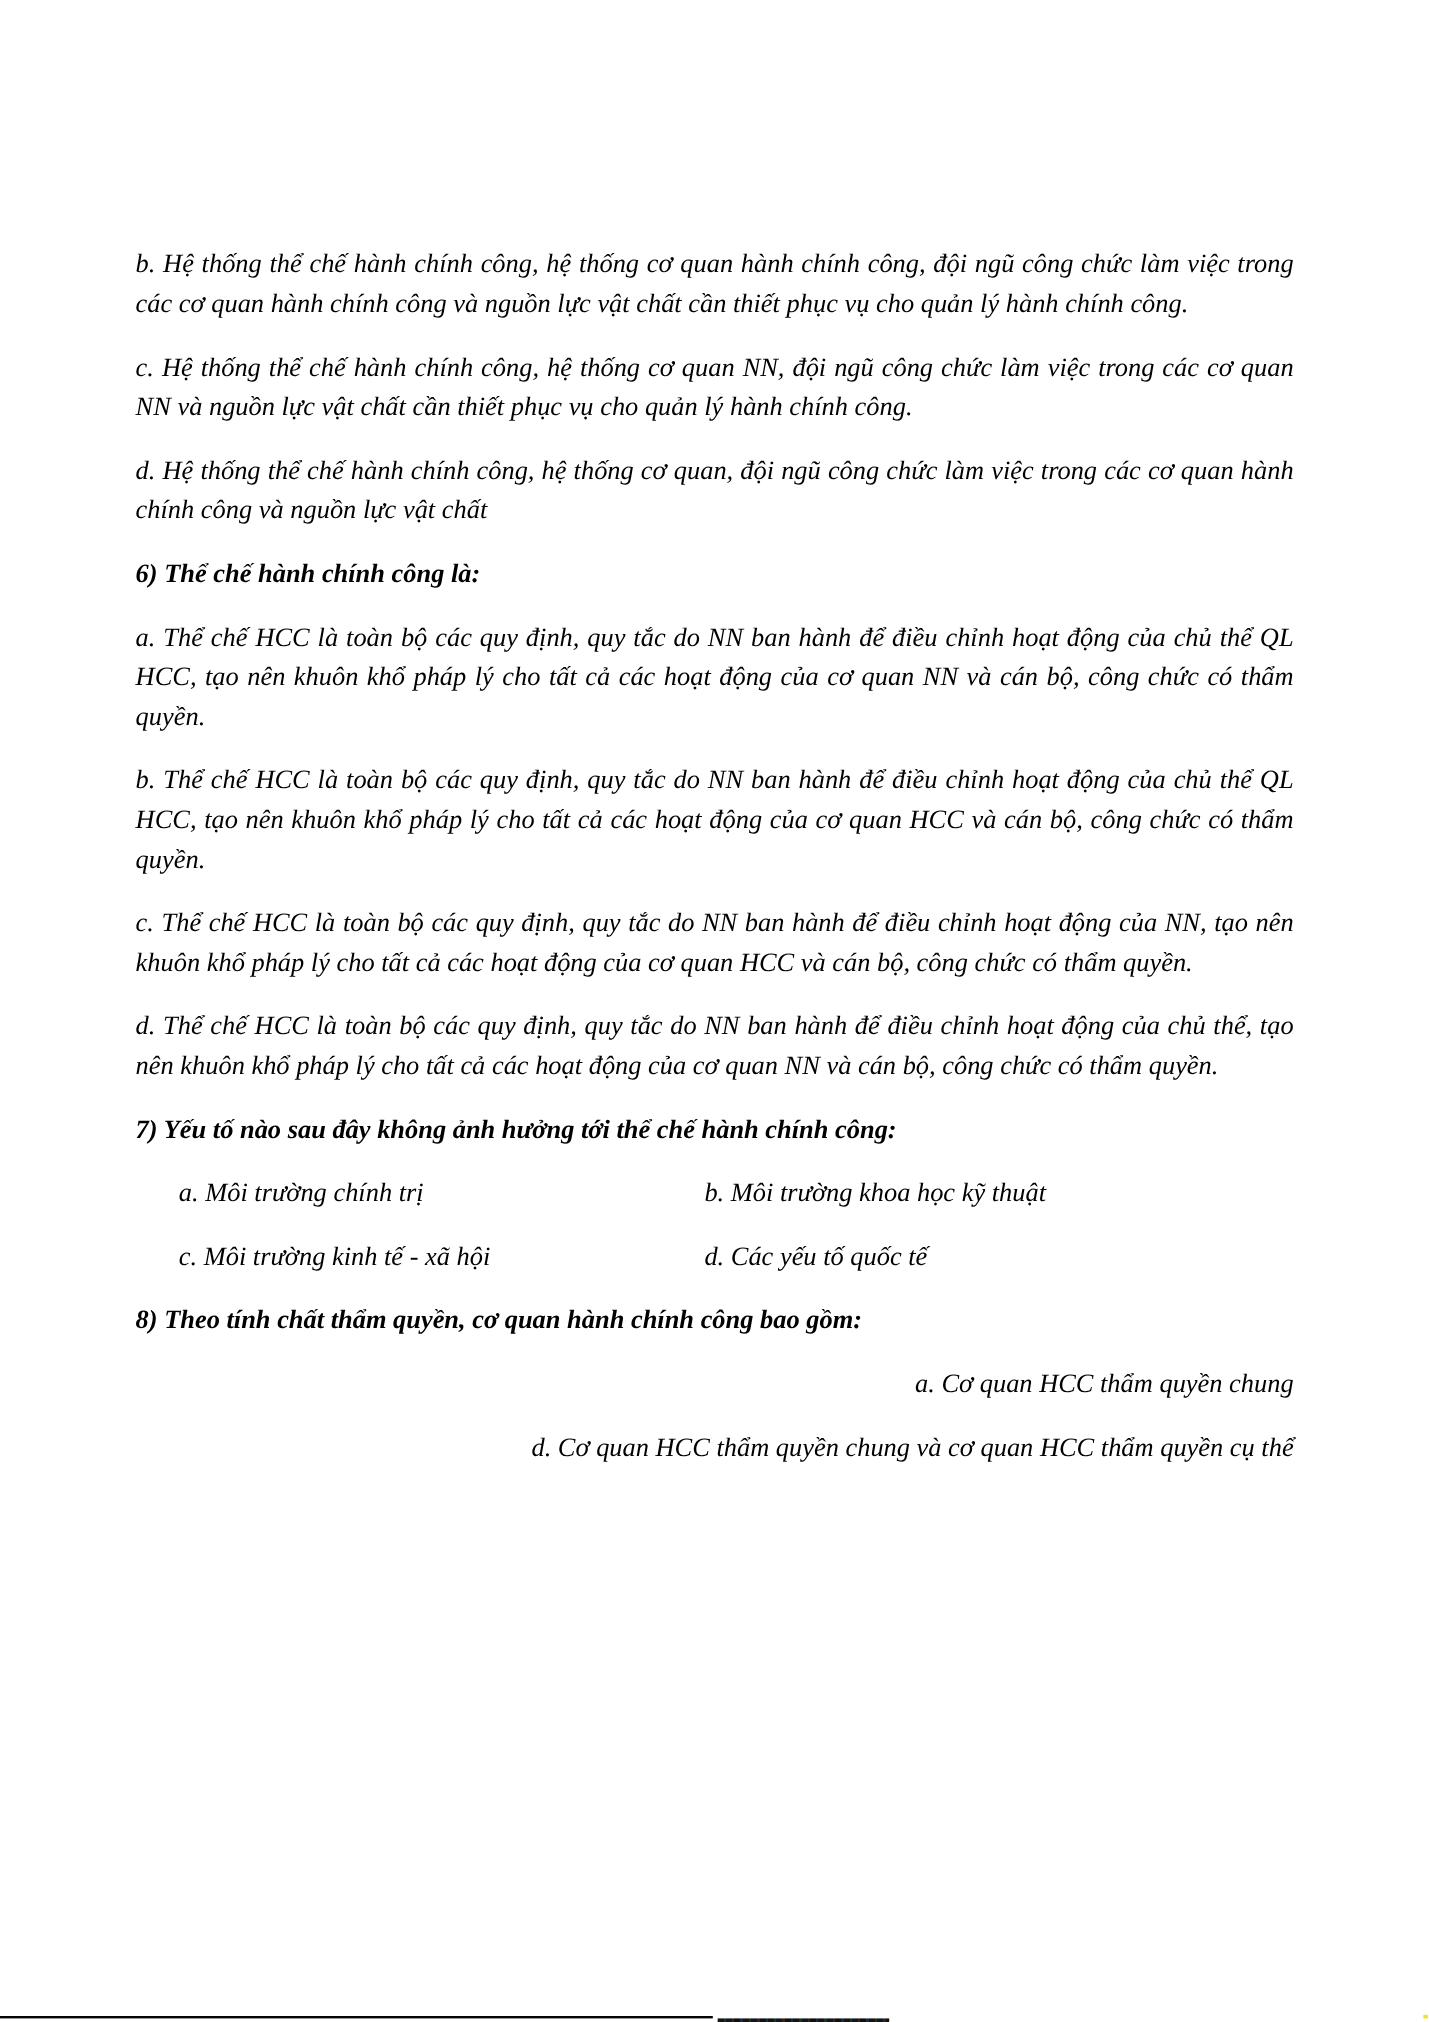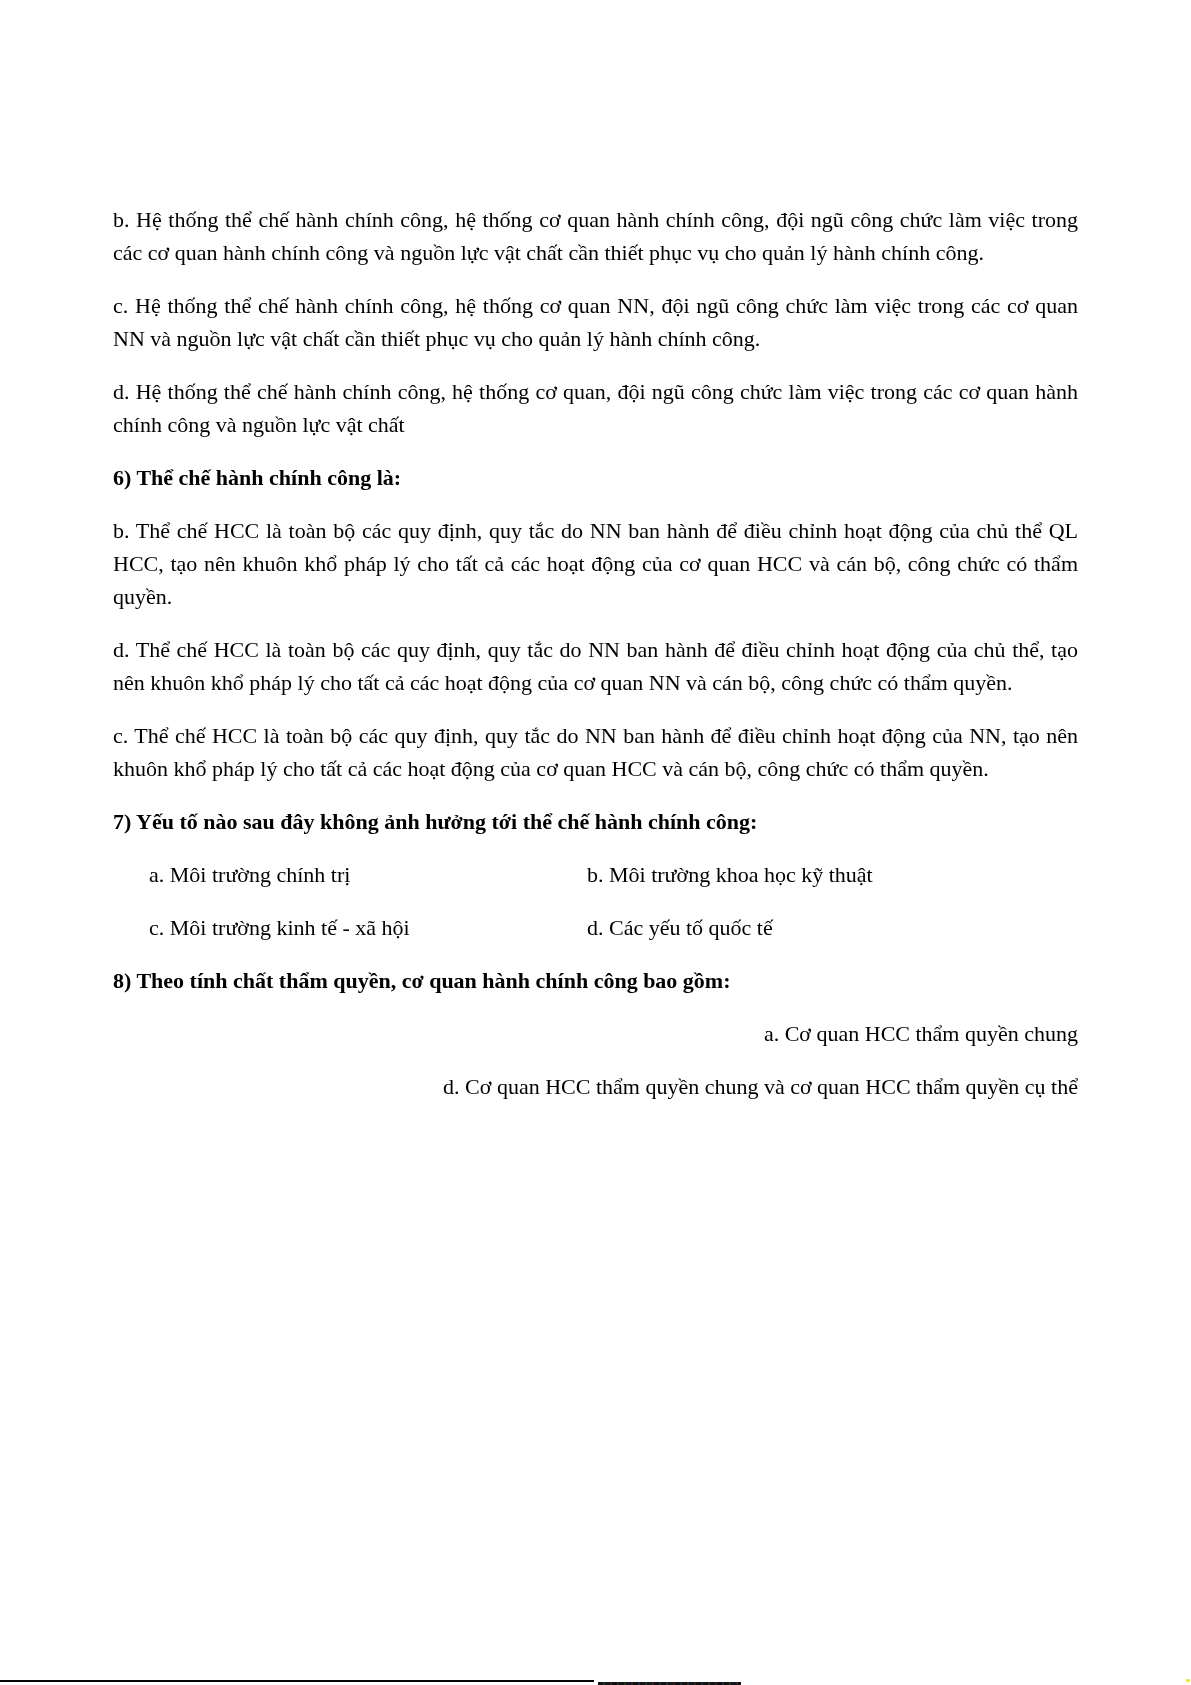--- a/index.html
+++ b/index.html
@@ -15,20 +15,21 @@
     font-family: "Liberation Serif", serif;
   }
   .doc {
     position: absolute;
     left: 113px;
     top: 203px;
     width: 965px;
     font-size: 22px;
     line-height: 33px;
     color: #000000;
+    font-style: italic;
   }
   .para {
     margin: 0 0 20px 0;
     text-align: justify;
   }
   .heading {
     margin: 0 0 20px 0;
     font-weight: bold;
     text-align: left;
   }
@@ -81,26 +82,27 @@
 <div class="doc">
 
   <p class="para">b. Hệ thống thể chế hành chính công, hệ thống cơ quan hành chính công, đội ngũ công chức làm việc trong các cơ quan hành chính công và nguồn lực vật chất cần thiết phục vụ cho quản lý hành chính công.</p>
 
   <p class="para">c. Hệ thống thể chế hành chính công, hệ thống cơ quan NN, đội ngũ công chức làm việc trong các cơ quan NN và nguồn lực vật chất cần thiết phục vụ cho quản lý hành chính công.</p>
 
   <p class="para">d. Hệ thống thể chế hành chính công, hệ thống cơ quan, đội ngũ công chức làm việc trong các cơ quan hành chính công và nguồn lực vật chất</p>
 
   <p class="heading">6) Thể chế hành chính công là:</p>
 
+  <p class="para">a. Thể chế HCC là toàn bộ các quy định, quy tắc do NN ban hành để điều chỉnh hoạt động của chủ thể QL HCC, tạo nên khuôn khổ pháp lý cho tất cả các hoạt động của cơ quan NN và cán bộ, công chức có thẩm quyền.</p>
 
   <p class="para">b. Thể chế HCC là toàn bộ các quy định, quy tắc do NN ban hành để điều chỉnh hoạt động của chủ thể QL HCC, tạo nên khuôn khổ pháp lý cho tất cả các hoạt động của cơ quan HCC và cán bộ, công chức có thẩm quyền.</p>
 
+  <p class="para">c. Thể chế HCC là toàn bộ các quy định, quy tắc do NN ban hành để điều chỉnh hoạt động của NN, tạo nên khuôn khổ pháp lý cho tất cả các hoạt động của cơ quan HCC và cán bộ, công chức có thẩm quyền.</p>
+
   <p class="para">d. Thể chế HCC là toàn bộ các quy định, quy tắc do NN ban hành để điều chỉnh hoạt động của chủ thể, tạo nên khuôn khổ pháp lý cho tất cả các hoạt động của cơ quan NN và cán bộ, công chức có thẩm quyền.</p>
-
-  <p class="para">c. Thể chế HCC là toàn bộ các quy định, quy tắc do NN ban hành để điều chỉnh hoạt động của NN, tạo nên khuôn khổ pháp lý cho tất cả các hoạt động của cơ quan HCC và cán bộ, công chức có thẩm quyền.</p>
 
   <p class="heading">7) Yếu tố nào sau đây không ảnh hưởng tới thể chế hành chính công:</p>
 
   <div class="two-col">
     <span class="col1">a. Môi trường chính trị</span>
     <span class="col2">b. Môi trường khoa học kỹ thuật</span>
   </div>
 
   <div class="two-col">
     <span class="col1">c. Môi trường kinh tế - xã hội</span>

